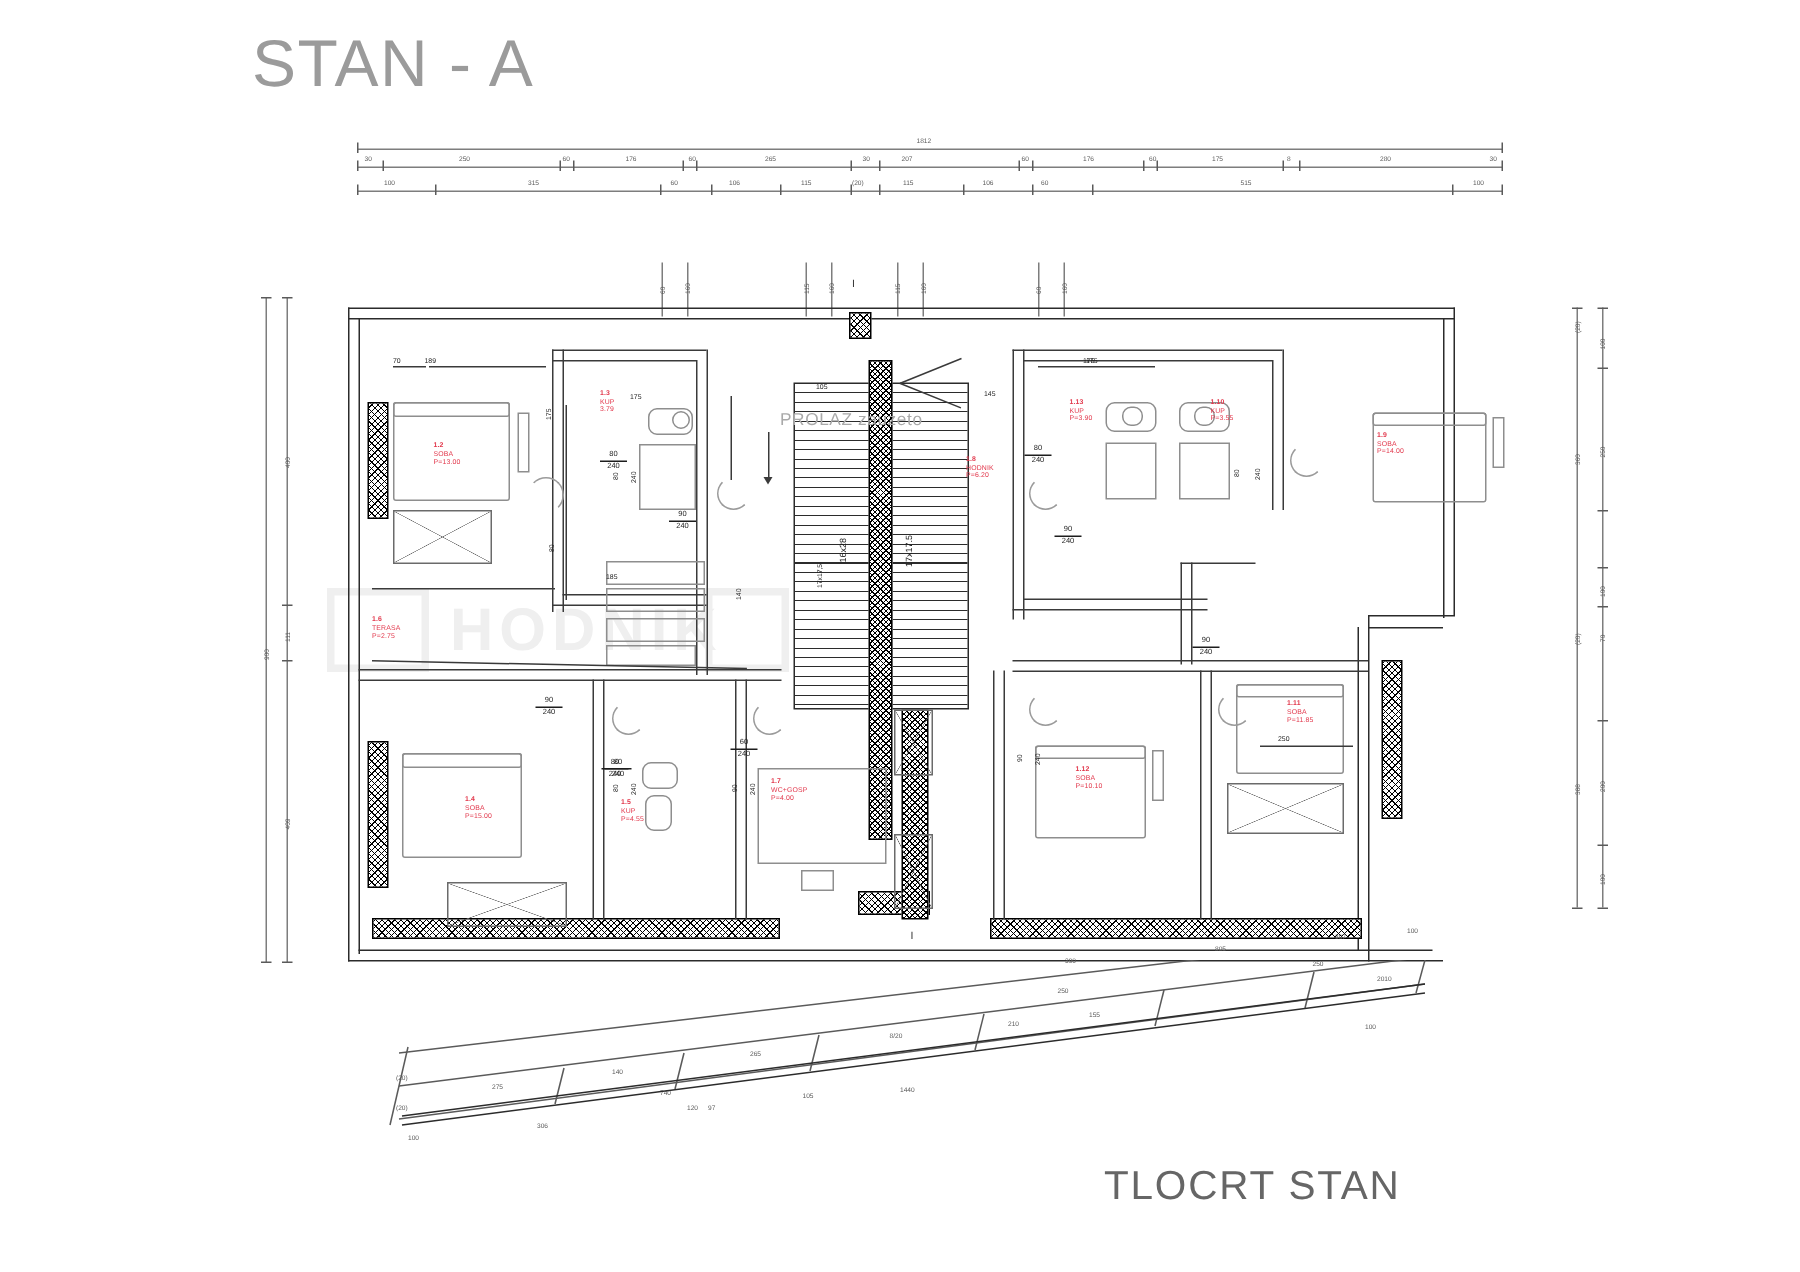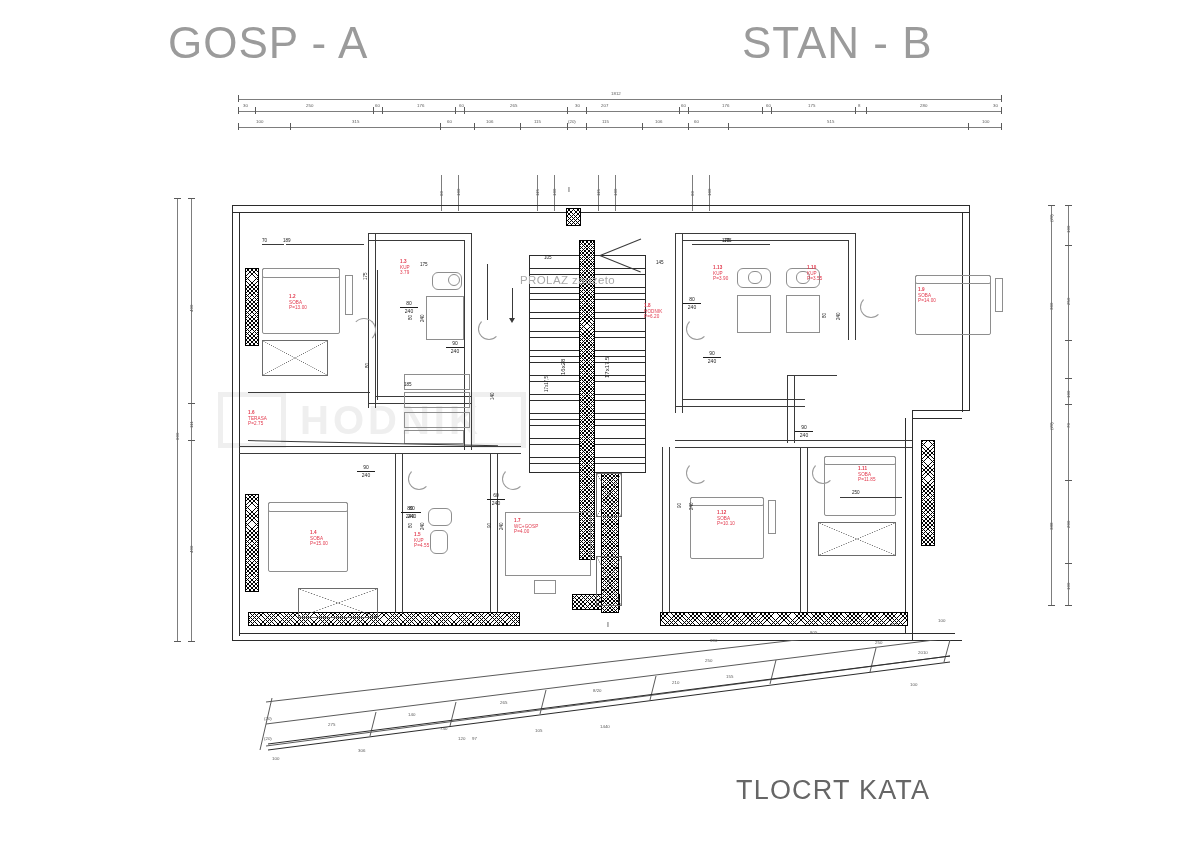--- a/index.html
+++ b/index.html
@@ -64,23 +64,22 @@
   .wmark{position:absolute;color:#efefef;font-size:40px;font-weight:700;letter-spacing:4px;
          white-space:nowrap;user-select:none;}
   .prolaz{position:absolute;color:#a9a9a9;font-size:11.5px;letter-spacing:0.4px;white-space:nowrap;}
   .sect{position:absolute;color:#333;font-size:7px;}
 </style>
 </head>
 <body>
 
 <div class="page">
 
-  <div class="title-stan" id="stan-a">GOSP - A</div>
-  <div class="title-stan" id="stan-b">STAN - B</div>
-  <div id="tlocrt">TLOCRT KATA</div>
+  <div class="title-stan" id="stan-a">STAN - A</div>
+  <div id="tlocrt">TLOCRT STAN</div>
 
   <div class="wmark" style="left:300px;top:398px;">HODNIK</div>
   <div style="position:absolute;left:218px;top:392px;width:58px;height:46px;border:5px solid #efefef;
               transform:rotate(0deg);"></div>
   <div style="position:absolute;left:470px;top:392px;width:46px;height:46px;border:5px solid #efefef;"></div>
 
   <div>
 
     <div class="ln h1 gray" style="left:238px;top:99px;width:764px;"></div>
     <div class="tick" style="left:238px;top:95px;"></div>

